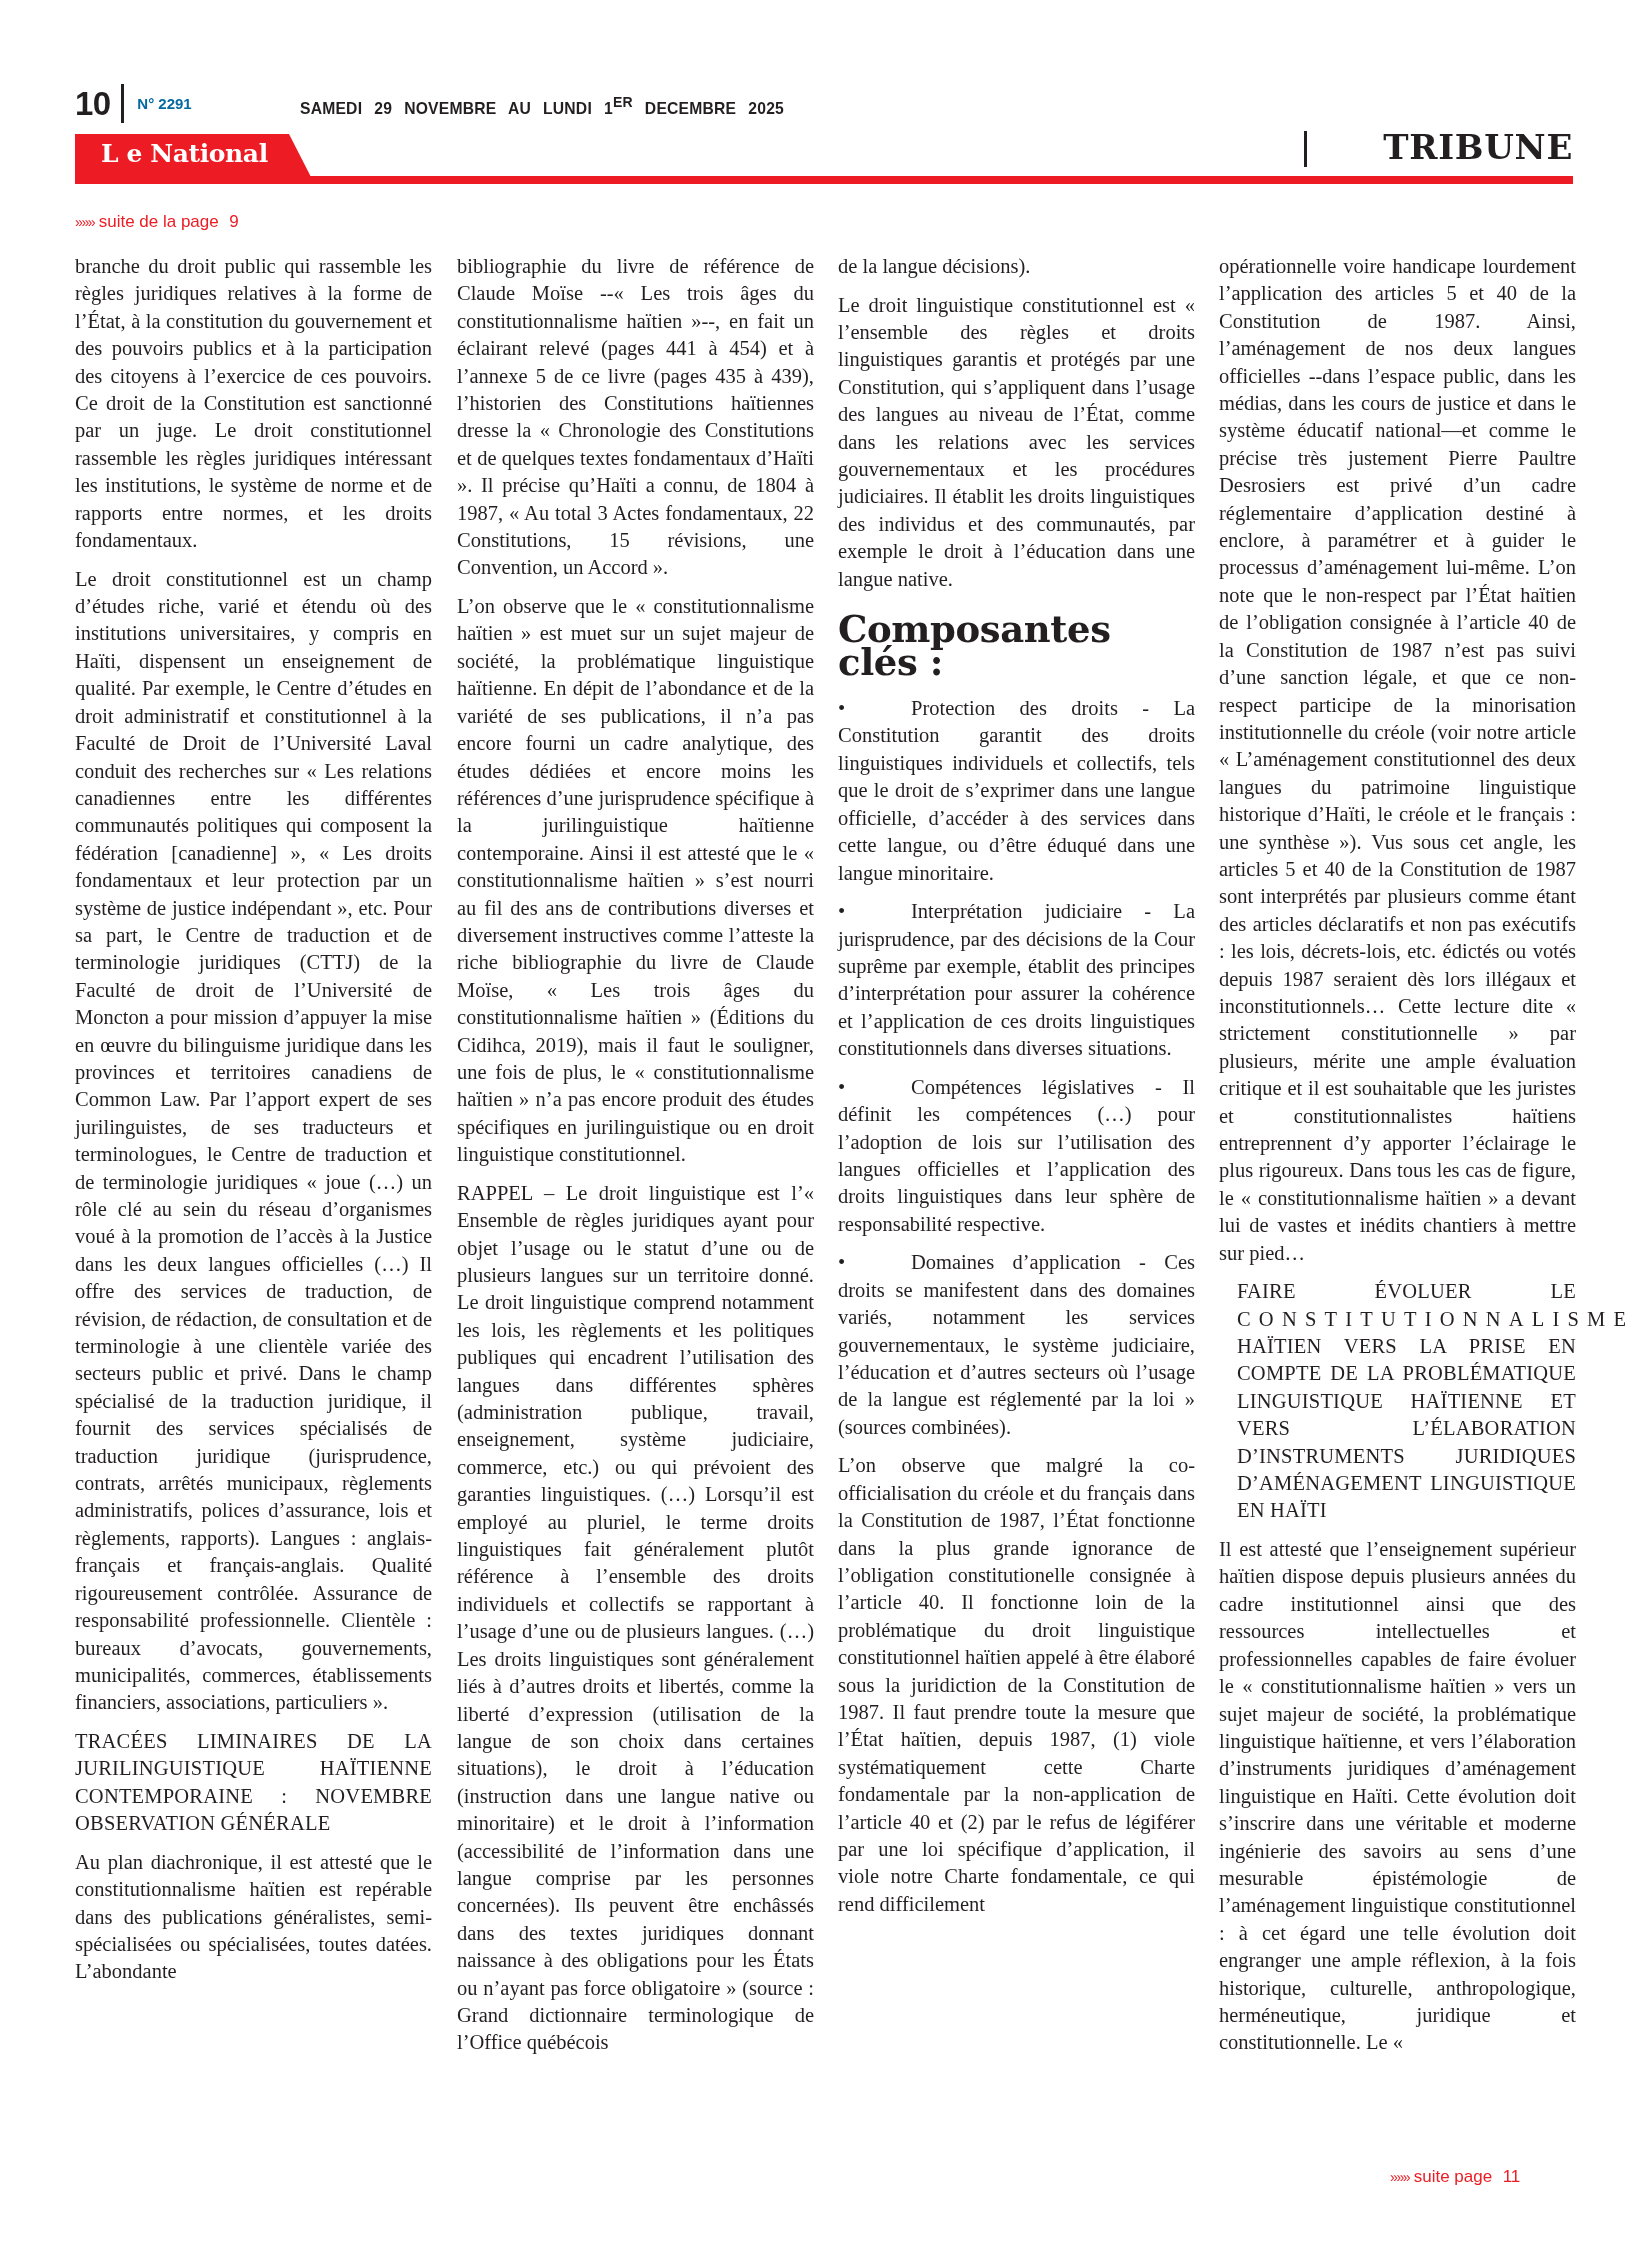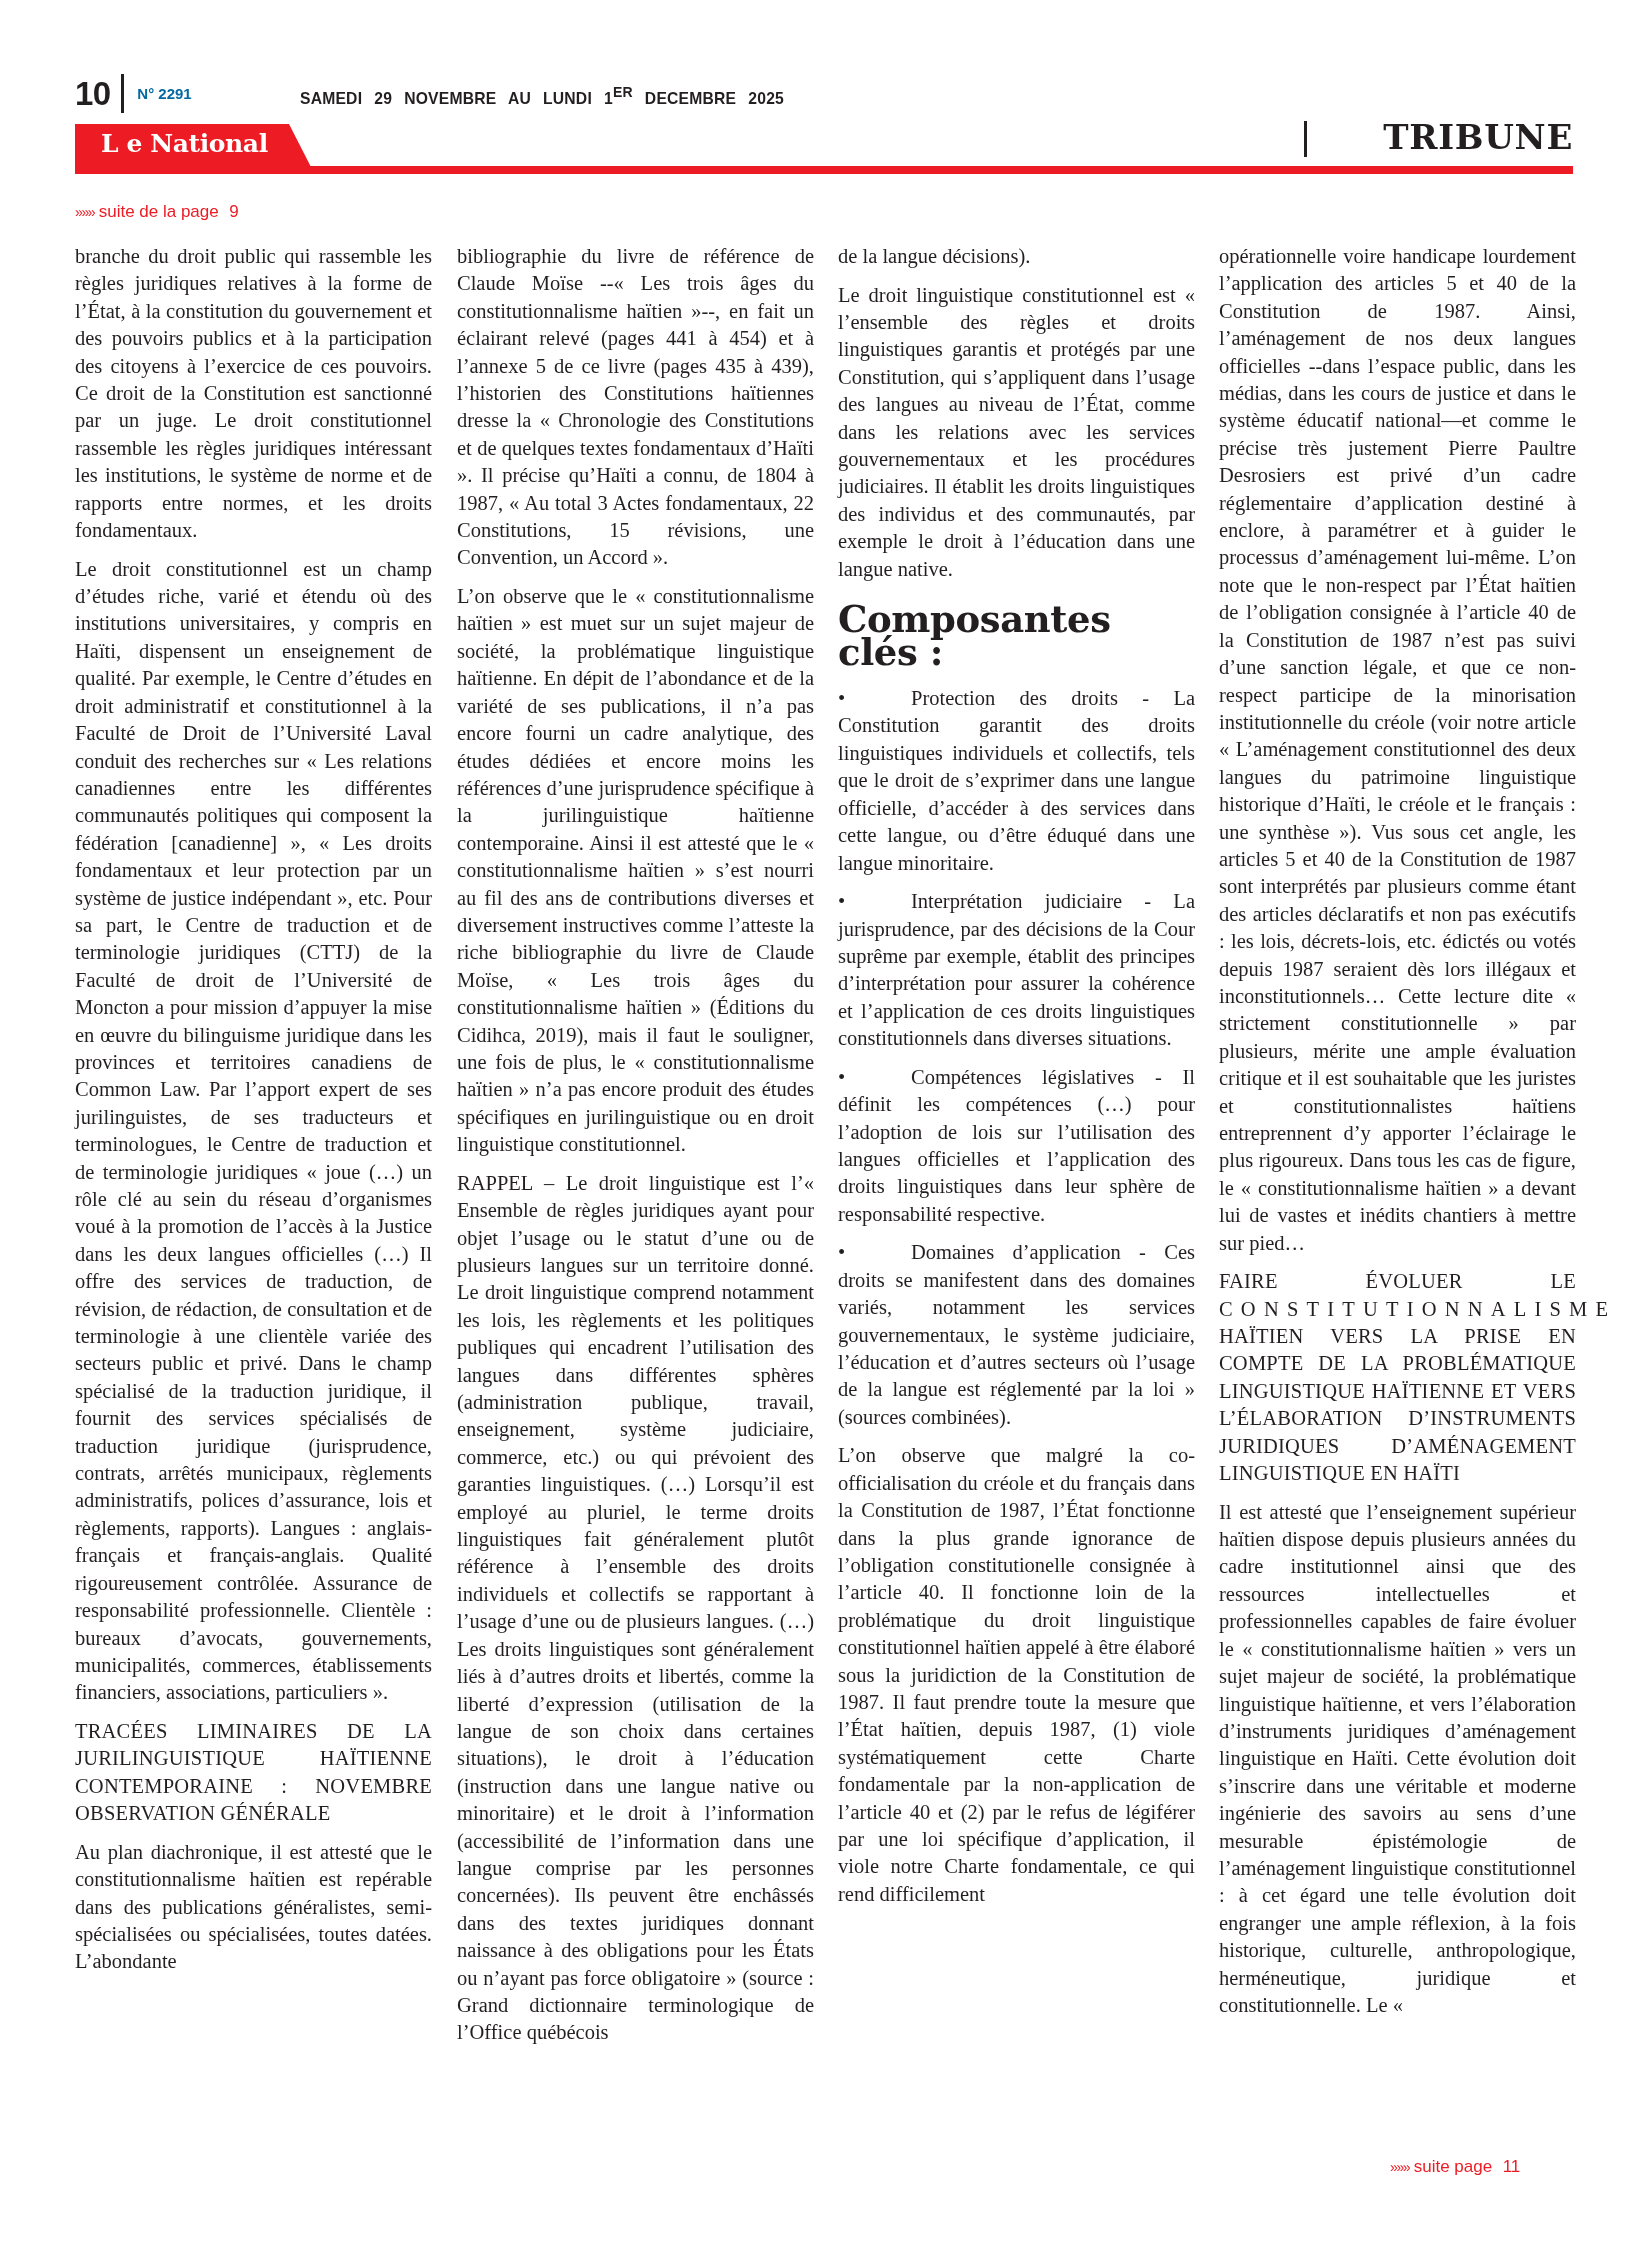--- a/index.html
+++ b/index.html
@@ -1,17 +1,17 @@
 <!DOCTYPE html>
 <html style="font-size:12px"><head>
 <meta charset="utf-8">
 <style>
   html, body { margin:0; padding:0; background:#ffffff; }
   body { width:1650px; height:2250px; position:relative; overflow:hidden; color:#231f20; }
-  .page { position:absolute; left:0; top:0; width:1650px; height:2142px; }
+  .page { position:absolute; left:0; top:10px; width:1650px; height:2142px; }
 
   
   .folio-row { position:absolute; left:75px; top:72px; height:42px; display:flex; align-items:center; }
   .page-num { font-family:"Liberation Sans", sans-serif; font-weight:bold; font-size:33px; letter-spacing:-0.7px; color:#231f20; line-height:1; }
   .folio-bar { width:3px; height:39px; background:#231f20; margin:0 13.5px 0 10.5px; }
   .issue { font-family:"Liberation Sans", sans-serif; font-weight:bold; font-size:15px; color:#0369a1; }
   .dateline { position:absolute; left:300px; top:84px; font-family:"Liberation Sans", sans-serif; font-weight:bold; font-size:15.7px; color:#231f20; word-spacing:7.5px; letter-spacing:0.2px; }
   .dateline sup { font-size:14px; vertical-align:6.7px; }
 
   .brand-bar { position:absolute; left:75px; top:166px; width:1498px; height:7.5px; background:#ed1c24; }
@@ -80,21 +80,21 @@
     <div class="subhead">Composantes clés :</div>
     <p class="bullet-item"><span class="bullet">•</span><span>Protection des droits - La Constitution garantit des droits linguistiques individuels et collectifs, tels que le droit de s’exprimer dans une langue officielle, d’accéder à des services dans cette langue, ou d’être éduqué dans une langue minoritaire.</span></p>
     <p class="bullet-item"><span class="bullet">•</span><span>Interprétation judiciaire - La jurisprudence, par des décisions de la Cour suprême par exemple, établit des principes d’interprétation pour assurer la cohérence et l’application de ces droits linguistiques constitutionnels dans diverses situations.</span></p>
     <p class="bullet-item"><span class="bullet">•</span><span>Compétences législatives - Il définit les compétences (…) pour l’adoption de lois sur l’utilisation des langues officielles et l’application des droits linguistiques dans leur sphère de responsabilité respective.</span></p>
     <p class="bullet-item"><span class="bullet">•</span><span>Domaines d’application - Ces droits se manifestent dans des domaines variés, notamment les services gouvernementaux, le système judiciaire, l’éducation et d’autres secteurs où l’usage de la langue est réglementé par la loi » (sources combinées).</span></p>
     <p>L’on observe que malgré la co-officialisation du créole et du français dans la Constitution de 1987, l’État fonctionne dans la plus grande ignorance de l’obligation constitutionelle consignée à l’article 40. Il fonctionne loin de la problématique du droit linguistique constitutionnel haïtien appelé à être élaboré sous la juridiction de la Constitution de 1987. Il faut prendre toute la mesure que l’État haïtien, depuis 1987, (1) viole systématiquement cette Charte fondamentale par la non-application de l’article 40 et (2) par le refus de légiférer par une loi spécifique d’application, il viole notre Charte fondamentale, ce qui rend difficilement</p>
   </div>
 
   <div class="col c4">
     <p>opérationnelle voire handicape lourdement l’application des articles 5 et 40 de la Constitution de 1987. Ainsi, l’aménagement de nos deux langues officielles --dans l’espace public, dans les médias, dans les cours de justice et dans le système éducatif national—et comme le précise très justement Pierre Paultre Desrosiers est privé d’un cadre réglementaire d’application destiné à enclore, à paramétrer et à guider le processus d’aménagement lui-même. L’on note que le non-respect par l’État haïtien de l’obligation consignée à l’article 40 de la Constitution de 1987 n’est pas suivi d’une sanction légale, et que ce non-respect participe de la minorisation institutionnelle du créole (voir notre article « L’aménagement constitutionnel des deux langues du patrimoine linguistique historique d’Haïti, le créole et le français : une synthèse »). Vus sous cet angle, les articles 5 et 40 de la Constitution de 1987 sont interprétés par plusieurs comme étant des articles déclaratifs et non pas exécutifs : les lois, décrets-lois, etc. édictés ou votés depuis 1987 seraient dès lors illégaux et inconstitutionnels… Cette lecture dite « strictement constitutionnelle » par plusieurs, mérite une ample évaluation critique et il est souhaitable que les juristes et constitutionnalistes haïtiens entreprennent d’y apporter l’éclairage le plus rigoureux. Dans tous les cas de figure, le « constitutionnalisme haïtien » a devant lui de vastes et inédits chantiers à mettre sur pied…</p>
-    <p class="caps" style="margin-bottom:11.2px;">
+    <p class="caps" style="margin-bottom:11.2px;margin-left:18px;">
       <span style="display:block;text-align-last:justify;">FAIRE ÉVOLUER LE</span>
       <span class="spaced" style="display:block;">CONSTITUTIONNALISME</span>
       <span style="display:block;">HAÏTIEN VERS LA PRISE EN COMPTE DE LA PROBLÉMATIQUE LINGUISTIQUE HAÏTIENNE ET VERS L’ÉLABORATION D’INSTRUMENTS JURIDIQUES D’AMÉNAGEMENT LINGUISTIQUE EN HAÏTI</span>
     </p>
     <p>Il est attesté que l’enseignement supérieur haïtien dispose depuis plusieurs années du cadre institutionnel ainsi que des ressources intellectuelles et professionnelles capables de faire évoluer le « constitutionnalisme haïtien » vers un sujet majeur de société, la problématique linguistique haïtienne, et vers l’élaboration d’instruments juridiques d’aménagement linguistique en Haïti. Cette évolution doit s’inscrire dans une véritable et moderne ingénierie des savoirs au sens d’une mesurable épistémologie de l’aménagement linguistique constitutionnel : à cet égard une telle évolution doit engranger une ample réflexion, à la fois historique, culturelle, anthropologique, herméneutique, juridique et constitutionnelle. Le «</p>
   </div>
 
   <div class="cont-to">
     <span class="chev">»»»</span><span>suite  page</span><span class="cont-num">11</span>
   </div>

